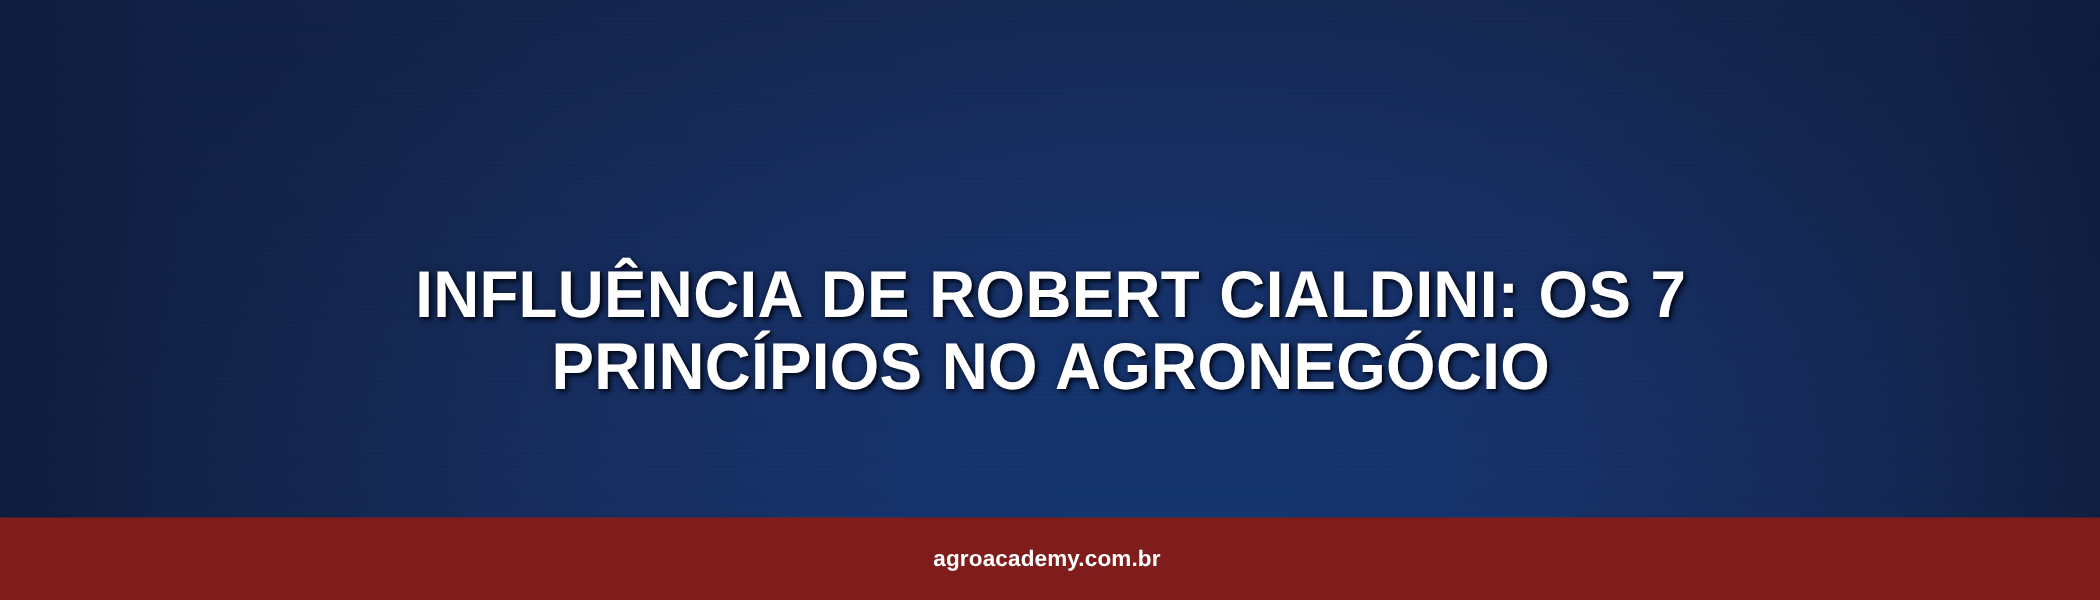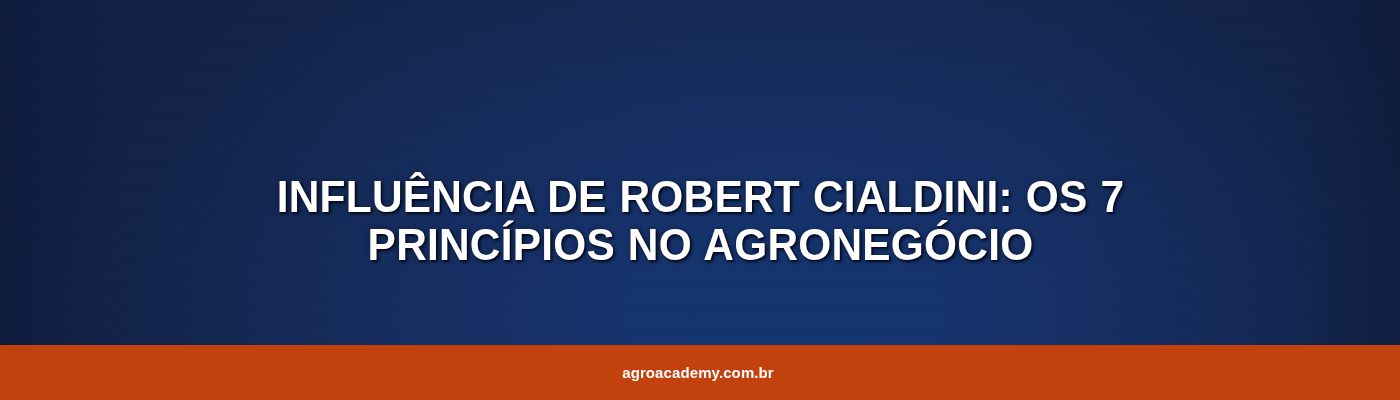--- a/index.html
+++ b/index.html
@@ -104,21 +104,21 @@
     -webkit-font-smoothing: antialiased;
   }
 
   
   #footer-bar {
     position: absolute;
     left: 0;
     right: 0;
     bottom: 0;
     height: 55px;
-    background: #c2410c;
+    background: #7f1d1d;
     display: flex;
     align-items: center;
     justify-content: center;
   }
 
   #footer-domain {
     color: #ffffff;
     font-size: 15px;
     font-weight: 700;
     letter-spacing: .1px;

